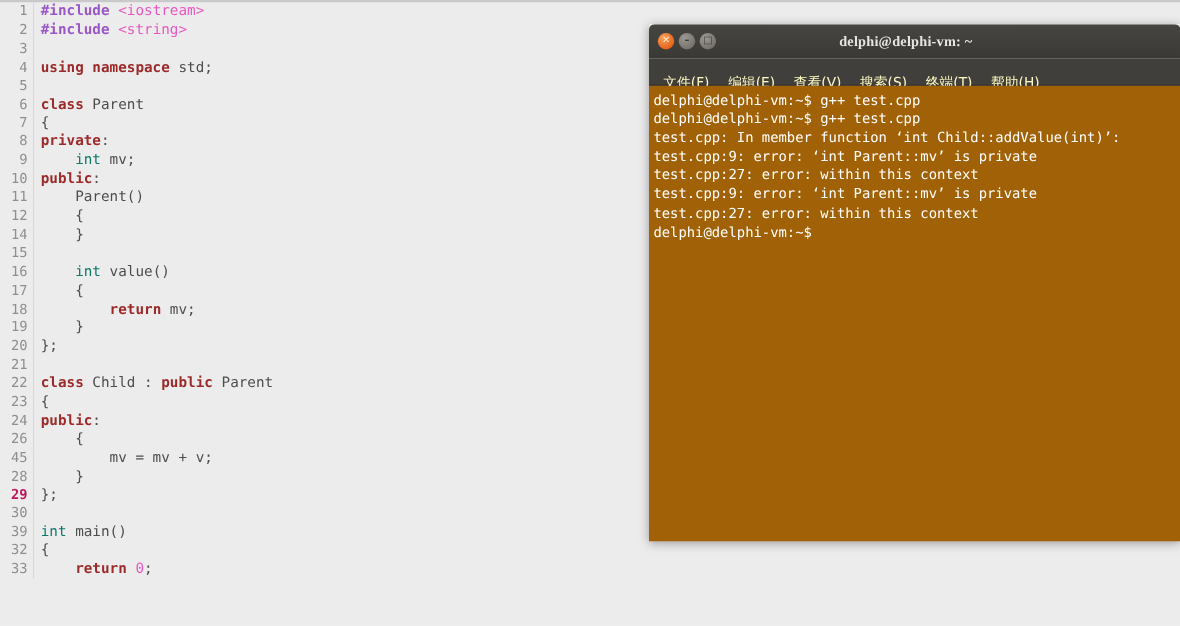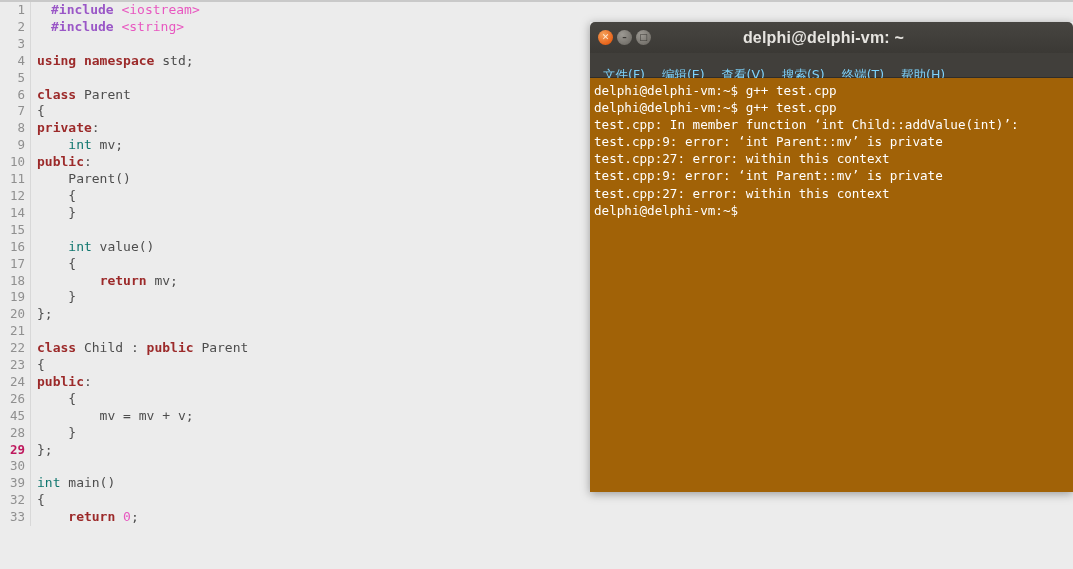--- a/index.html
+++ b/index.html
@@ -59,21 +59,21 @@
     font-weight: bold;
   }
   .src {
     padding-left: 6px;
     color: #4d4d4d;
     white-space: pre;
     flex: 1;
   }
 
   
-  .t-pre   { color: #9a57c7; font-weight: bold; margin-left: 14px; }
+  .t-pre   { color: #9a57c7; font-weight: bold; }
   .t-inc   { color: #e857c0; }
   .t-kw    { color: #9c2a2a; font-weight: bold; }
   .t-type  { color: #0f766e; font-weight: normal; }
   .t-num   { color: #e857c0; }
   .t-plain { color: #4d4d4d; }
 
   
   #terminal {
     position: absolute;
     left: 590px;
@@ -119,37 +119,37 @@
     background: radial-gradient(circle at 35% 30%, #9c9993, #77746e 70%, #5d5a55);
     color: #3a3834;
     font-weight: bold;
   }
   #wtitle {
     position: absolute;
     left: 0;
     right: 16px;
     text-align: center;
     color: #e6e4e0;
-    font-size: 16px;
-    font-family: Liberation Sans, sans-serif;
+    font-size: 13px;
+    font-family: Liberation Serif, serif;
     font-weight: bold;
     pointer-events: none;
     letter-spacing: 0.2px;
   }
   #menubar {
     height: 24px;
     background: #413f3b;
     display: flex;
     align-items: center;
     padding-left: 6px;
     gap: 3px;
     border-bottom: 1px solid #2f2d2a;
   }
   .menu-item {
-    color: #7dd3fc;
+    color: #fef9c3;
     font-size: 12.5px;
     font-family: "DejaVu Sans", sans-serif;
     padding: 2px 7px;
     white-space: nowrap;
     margin-top: 20px;
   }
   #termbody {
     background: #a16207;
     height: 415px;
     padding: 4px 6px 0 4px;

